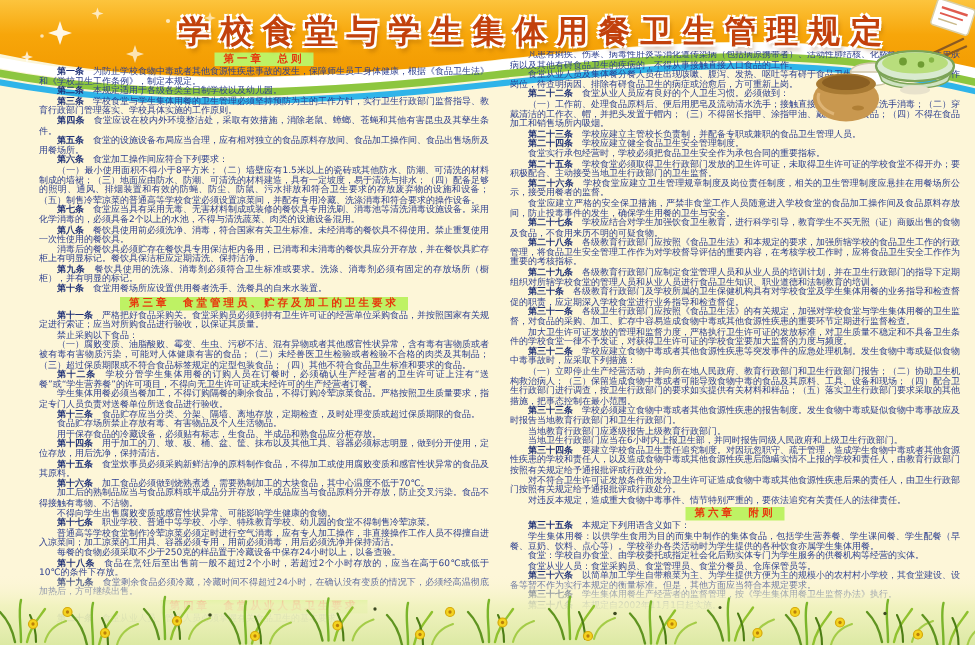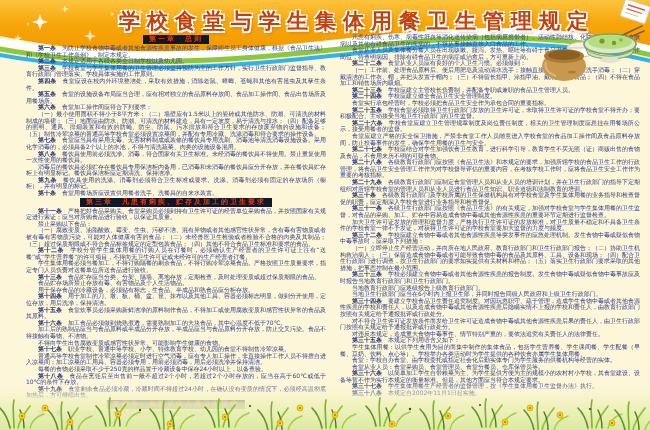--- a/index.html
+++ b/index.html
@@ -24,21 +24,21 @@
     display:flex;gap:14px;overflow:hidden;z-index:2;
   }
   .col{width:300px;overflow:hidden;}
   .para{
     margin:0;color:#2c3e8f;font-size:6px;line-height:6.6px;
     text-indent:2em;text-align:justify;
   }
   .para b{font-weight:bold;color:#203277;}
   .chapter{display:flex;justify-content:center;margin:1px 0;}
   .chapter span{
-    background:#0f172a;color:#e8380d;font-weight:bold;
+    background:#bef264;color:#e8380d;font-weight:bold;
     font-size:7px;line-height:9px;padding:0 6px;letter-spacing:2px;white-space:nowrap;
   }
   
   #grass-svg{position:absolute;bottom:0;left:0;z-index:5;}
 </style>
 </head>
 <body>
 
 <div id="poster">
 
@@ -117,21 +117,21 @@
         <p class="para"><b>第四条</b>　食堂应设在校内外环境整洁处，采取有效措施，消除老鼠、蟑螂、苍蝇和其他有害昆虫及其孳生条件。</p>
         <p class="para"><b>第五条</b>　食堂的设施设备布局应当合理，应有相对独立的食品原料存放间、食品加工操作间、食品出售场所及用餐场所。</p>
         <p class="para"><b>第六条</b>　食堂加工操作间应符合下列要求：</p>
         <p class="para">（一）最小使用面积不得小于8平方米；（二）墙壁应有1.5米以上的瓷砖或其他防水、防潮、可清洗的材料制成的墙裙；（三）地面应由防水、防潮、可清洗的材料建造，具有一定坡度，易于清洗与排水；（四）配备足够的照明、通风、排烟装置和有效的防蝇、防尘、防鼠、污水排放和符合卫生要求的存放废弃物的设施和设备；（五）制售冷荤凉菜的普通高等学校食堂必须设置凉菜间，并配有专用冷藏、洗涤消毒和符合要求的操作设备。</p>
         <p class="para"><b>第七条</b>　食堂应当具有采用无毒、无害材料制成或装修的餐饮具专用洗刷、消毒池等清洗消毒设施设备。采用化学消毒的，必须具备2个以上的水池，不得与清洗蔬菜、肉类的设施设备混用。</p>
         <p class="para"><b>第八条</b>　餐饮具使用前必须洗净、消毒，符合国家有关卫生标准。未经消毒的餐饮具不得使用。禁止重复使用一次性使用的餐饮具。</p>
         <p class="para">消毒后的餐饮具必须贮存在餐饮具专用保洁柜内备用，已消毒和未消毒的餐饮具应分开存放，并在餐饮具贮存柜上有明显标记。餐饮具保洁柜应定期清洗、保持洁净。</p>
         <p class="para"><b>第九条</b>　餐饮具使用的洗涤、消毒剂必须符合卫生标准或要求。洗涤、消毒剂必须有固定的存放场所（橱柜），并有明显的标记。</p>
         <p class="para"><b>第十条</b>　食堂用餐场所应设置供用餐者洗手、洗餐具的自来水装置。</p>
         <div class="chapter">
-          <span>第三章　凡患有痢疾、贮存及加工的卫生要求</span>
+          <span>第三章　食堂管理员、贮存及加工的卫生要求</span>
         </div>
         <p class="para"><b>第十一条</b>　严格把好食品采购关。食堂采购员必须到持有卫生许可证的经营单位采购食品，并按照国家有关规定进行索证；应当对所购食品进行验收，以保证其质量。</p>
         <p class="para">禁止采购以下食品：</p>
         <p class="para">（一）腐败变质、油脂酸败、霉变、生虫、污秽不洁、混有异物或者其他感官性状异常，含有毒有害物质或者被有毒有害物质污染，可能对人体健康有害的食品；（二）未经兽医卫生检验或者检验不合格的肉类及其制品；（三）超过保质期限或不符合食品标签规定的定型包装食品；（四）其他不符合食品卫生标准和要求的食品。</p>
         <p class="para"><b>第十二条</b>　学校分管学生集体用餐的订购人员在订餐时，必须确认生产经营者的卫生许可证上注有“送餐”或“学生营养餐”的许可项目，不得向无卫生许可证或未经许可的生产经营者订餐。</p>
         <p class="para">学生集体用餐必须当餐加工，不得订购隔餐的剩余食品，不得订购冷荤凉菜食品。严格按照卫生质量要求，指定专门人员负责对送餐单位所送食品进行验收。</p>
         <p class="para"><b>第十三条</b>　食品贮存应当分类、分架、隔墙、离地存放，定期检查，及时处理变质或超过保质期限的食品。</p>
         <p class="para">食品贮存场所禁止存放有毒、有害物品及个人生活物品。</p>
         <p class="para">用于保存食品的冷藏设备，必须贴有标志，生食品、半成品和熟食品应分柜存放。</p>
         <p class="para"><b>第十四条</b>　用于加工的刀、墩、板、桶、盆、筐、抹布以及其他工具、容器必须标志明显，做到分开使用，定位存放，用后洗净，保持清洁。</p>
@@ -167,20 +167,23 @@
         <p class="para"><b>第三十一条</b>　各级卫生行政部门应按照《食品卫生法》的有关规定，加强对学校食堂与学生集体用餐的卫生监督，对食品的采购、加工、贮存中容易造成食物中毒或其他食源性疾患的重要环节定期进行监督检查。</p>
         <p class="para">加大卫生许可证发放的管理和监督力度，严格执行卫生许可证的发放标准，对卫生质量不稳定和不具备卫生条件的学校食堂一律不予发证，对获得卫生许可证的学校食堂要加大监督的力度与频度。</p>
         <p class="para"><b>第三十二条</b>　学校应建立食物中毒或者其他食源性疾患等突发事件的应急处理机制。发生食物中毒或疑似食物中毒事故时，应采取下列措施：</p>
         <p class="para">（一）立即停止生产经营活动，并向所在地人民政府、教育行政部门和卫生行政部门报告；（二）协助卫生机构救治病人；（三）保留造成食物中毒或者可能导致食物中毒的食品及其原料、工具、设备和现场；（四）配合卫生行政部门进行调查，按卫生行政部门的要求如实提供有关材料和样品；（五）落实卫生行政部门要求采取的其他措施，把事态控制在最小范围。</p>
         <p class="para"><b>第三十三条</b>　学校必须建立食物中毒或者其他食源性疾患的报告制度。发生食物中毒或疑似食物中毒事故应及时报告当地教育行政部门和卫生行政部门。</p>
         <p class="para">当地教育行政部门应逐级报告上级教育行政部门。</p>
         <p class="para">当地卫生行政部门应当在6小时内上报卫生部，并同时报告同级人民政府和上级卫生行政部门。</p>
         <p class="para"><b>第三十四条</b>　要建立学校食品卫生责任追究制度。对因玩忽职守、疏于管理，造成学生食物中毒或者其他食源性疾患的学校和责任人，以及造成食物中毒或其他食源性疾患后隐瞒实情不上报的学校和责任人，由教育行政部门按照有关规定给予通报批评或行政处分。</p>
         <p class="para">对不符合卫生许可证发放条件而发给卫生许可证造成食物中毒或其他食源性疾患后果的责任人，由卫生行政部门按照有关规定给予通报批评或行政处分。</p>
         <p class="para">对违反本规定，造成重大食物中毒事件、情节特别严重的，要依法追究有关责任人的法律责任。</p>
+        <div class="chapter">
+          <span>第六章　附则</span>
+        </div>
         <p class="para"><b>第三十五条</b>　本规定下列用语含义如下：</p>
         <p class="para">学生集体用餐：以供学生食用为目的而集中制作的集体食品，包括学生营养餐、学生课间餐、学生配餐（早餐、豆奶、饮料、点心等）。学校举办各类活动时为学生提供的各种饮食亦属学生集体用餐。</p>
         <p class="para">食堂：学校自办食堂、由学校委托或指定社会化后勤实体专门为学生服务的供餐机构等经营的实体。</p>
         <p class="para">食堂从业人员：食堂采购员、食堂管理员、食堂分餐员、仓库保管员等。</p>
         <p class="para"><b>第三十六条</b>　以简单加工学生自带粮菜为主、为学生提供方便为主的规模小的农村村小学校，其食堂建设、设备等暂不作为实行本规定的衡量标准。但是，其他方面应当符合本规定要求。</p>
         <p class="para"><b>第三十七条</b>　学生集体用餐生产经营者的监督管理，按《学生集体用餐卫生监督办法》执行。</p>
         <p class="para"><b>第三十八条</b>　本规定自2002年11月1日起实施。</p>
       </div>
   </div>
 

